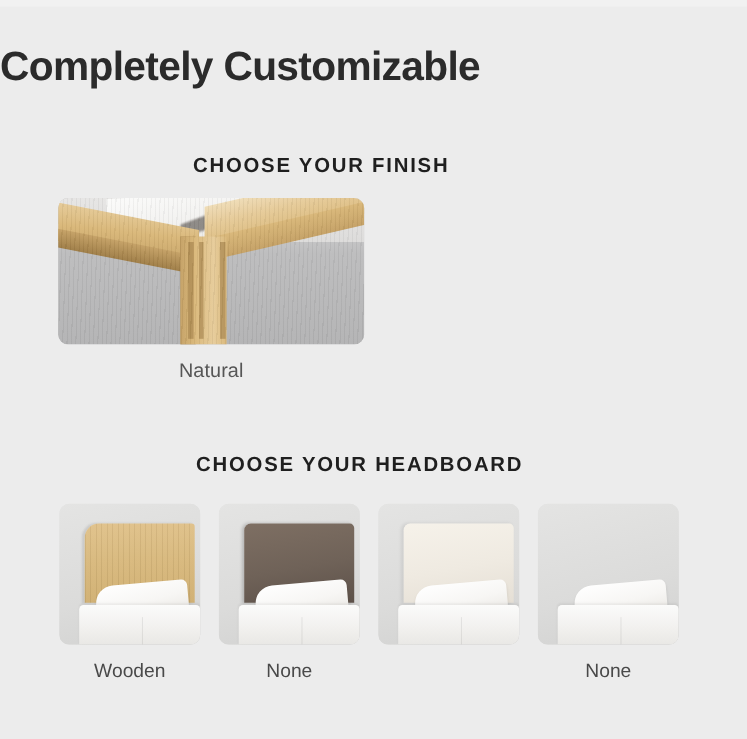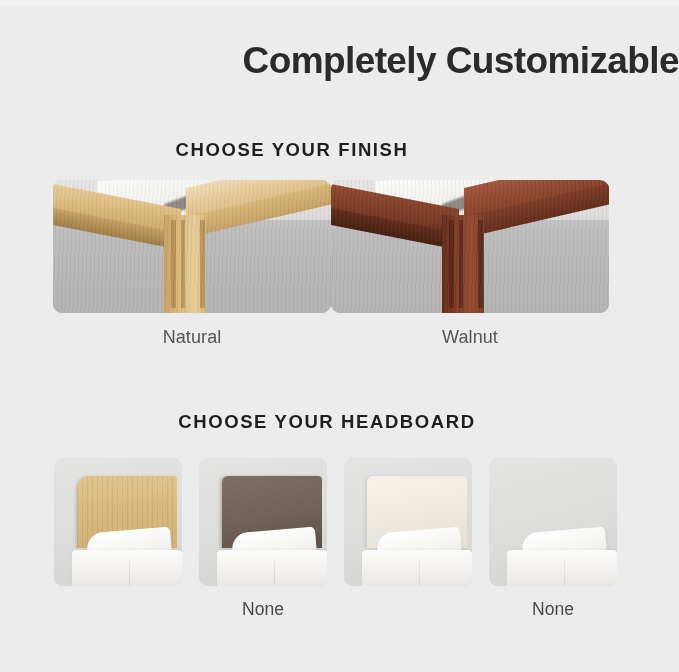--- a/index.html
+++ b/index.html
@@ -31,21 +31,21 @@
     height: 6px;
     background: #f1f1f1;
   }
 
   
   .page-title {
     position: absolute;
     top: 38px;
     left: 0;
     width: 679px;
-    text-align: right;
+    text-align: left;
     font-size: 37px;
     font-weight: 700;
     letter-spacing: -0.6px;
     color: #2b2b2b;
     line-height: 46px;
   }
 
   
   .section-head {
     position: absolute;
@@ -310,55 +310,35 @@
           <div class="post"></div>
           <div class="joint-groove" style="left:42.5%;top:30%;height:66%"></div>
           <div class="joint-groove" style="left:46%;top:30%;height:66%"></div>
           <div class="joint-groove" style="left:53%;top:30%;height:66%"></div>
           <div class="grain"></div>
         </div>
       </div>
       <div class="option-label">Natural</div>
     </div>
 
-    <div class="finish-item">
-      <div class="finish-card walnut">
-        <div class="corner-scene">
-          <div class="wall"></div>
-          <div class="wall-top"></div>
-          <div class="mattress"></div>
-          <div class="shadow-line"></div>
-          <div class="rail left"></div>
-          <div class="rail left-face"></div>
-          <div class="rail right"></div>
-          <div class="rail right-face"></div>
-          <div class="post-shadow"></div>
-          <div class="post"></div>
-          <div class="joint-groove" style="left:42.5%;top:30%;height:66%"></div>
-          <div class="joint-groove" style="left:46%;top:30%;height:66%"></div>
-          <div class="joint-groove" style="left:53%;top:30%;height:66%"></div>
-          <div class="grain"></div>
-        </div>
-      </div>
-      <div class="option-label">Walnut</div>
-    </div>
 
   </div>
 
   <h2 class="section-head headboard">CHOOSE YOUR HEADBOARD</h2>
 
   <div class="headboard-row">
 
     <div class="hb-item">
       <div class="hb-card">
         <div class="hb-wall"></div>
         <div class="hb-board wooden"></div>
         <div class="hb-pillow"></div>
         <div class="hb-mattress"></div>
       </div>
+      <div class="hb-label">Wooden</div>
     </div>
 
     <div class="hb-item">
       <div class="hb-card">
         <div class="hb-wall"></div>
         <div class="hb-board slate"></div>
         <div class="hb-pillow"></div>
         <div class="hb-mattress"></div>
       </div>
       <div class="hb-label">None</div>

